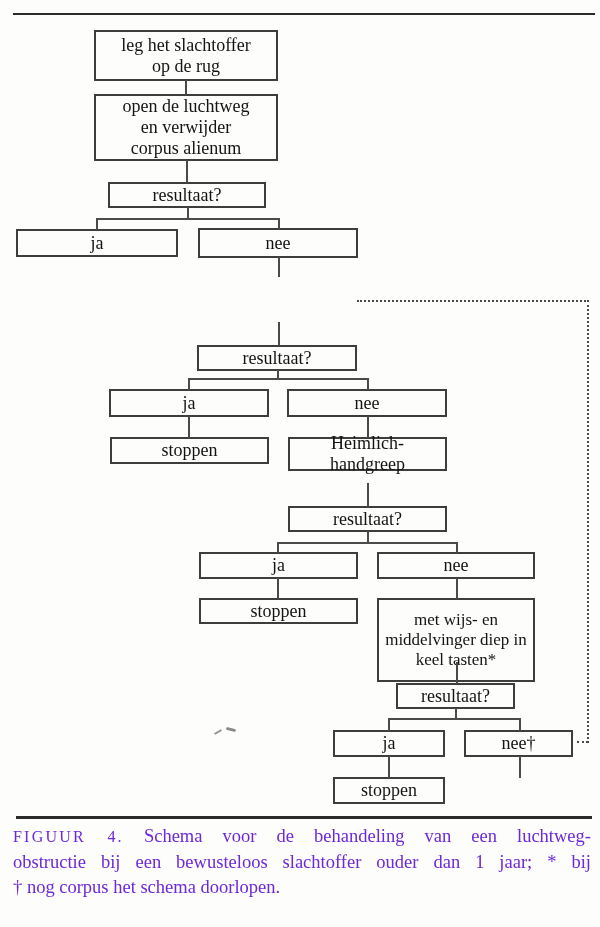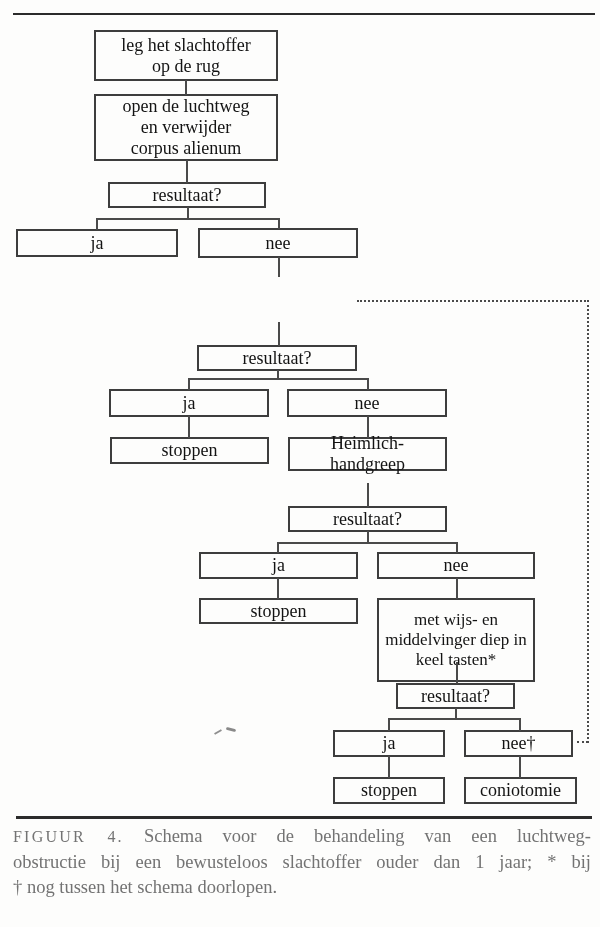--- a/index.html
+++ b/index.html
@@ -12,21 +12,21 @@
   .box{
     position:absolute;box-sizing:border-box;border:2px solid #3d3d3d;background:#fdfdfc;
     display:flex;align-items:center;justify-content:center;text-align:center;
     font-size:18px;line-height:21px;white-space:pre-line;color:#131313;
   }
   .box.tight{font-size:17px;line-height:20px;}
   .vline{position:absolute;width:2px;background:#4a4a4a;}
   .hline{position:absolute;height:2px;background:#4a4a4a;}
   .dot-h{position:absolute;height:0;border-top:2px dotted #4a4a4a;}
   .dot-v{position:absolute;width:0;border-left:2px dotted #4a4a4a;}
-  .caption{position:absolute;left:13px;top:824px;width:578px;font-size:18.5px;line-height:25.5px;color:#737373;}
+  .caption{position:absolute;left:13px;top:824px;width:578px;font-size:18.5px;line-height:25.5px;color:#6d28d9;}
   .jline{text-align:justify;text-align-last:justify;}
   .figlabel{font-size:16px;letter-spacing:2.2px;}
   .artifact{position:absolute;left:214px;top:727px;width:22px;height:10px;}
   .artifact::before{content:"";position:absolute;left:0;top:4px;width:8px;height:2px;background:#8f8f8f;transform:rotate(-30deg);}
   .artifact::after{content:"";position:absolute;right:0;top:1px;width:10px;height:3px;background:#898989;transform:rotate(14deg);border-radius:2px;}
 </style>
 </head>
 <body>
 
 <div class="page">
@@ -52,21 +52,20 @@
   <div class="box" style="left:199px;top:552px;width:159px;height:27px"><span>ja</span></div>
   <div class="box" style="left:377px;top:552px;width:158px;height:27px"><span>nee</span></div>
   <div class="box" style="left:199px;top:598px;width:159px;height:26px"><span>stoppen</span></div>
   <div class="box tight" style="left:377px;top:598px;width:158px;height:84px"><span>met wijs- en
 middelvinger diep in
 keel tasten*</span></div>
   <div class="box" style="left:396px;top:683px;width:119px;height:26px"><span>resultaat?</span></div>
   <div class="box" style="left:333px;top:730px;width:112px;height:27px"><span>ja</span></div>
   <div class="box" style="left:464px;top:730px;width:109px;height:27px"><span>nee†</span></div>
   <div class="box" style="left:333px;top:777px;width:112px;height:27px"><span>stoppen</span></div>
-  <div class="box" style="left:464px;top:777px;width:113px;height:27px"><span>coniotomie</span></div>
 
   <div class="vline" style="left:185px;top:80px;height:15px"></div>
   <div class="vline" style="left:186px;top:160px;height:23px"></div>
   <div class="vline" style="left:187px;top:207px;height:12px"></div>
   <div class="hline" style="left:96px;top:218px;width:184px"></div>
   <div class="vline" style="left:96px;top:219px;height:11px"></div>
   <div class="vline" style="left:278px;top:219px;height:10px"></div>
   <div class="vline" style="left:278px;top:257px;height:20px"></div>
   <div class="vline" style="left:278px;top:322px;height:24px"></div>
   <div class="vline" style="left:277px;top:370px;height:9px"></div>
@@ -92,16 +91,16 @@
 
   <div class="dot-h" style="left:357px;top:300px;width:232px"></div>
   <div class="dot-v" style="left:587px;top:300px;height:443px"></div>
   <div class="dot-h" style="left:577px;top:741px;width:11px"></div>
 
   <div class="artifact"></div>
 
   <div class="caption">
     <div class="jline"><span class="figlabel">FIGUUR 4.</span> <span>Schema voor de behandeling van een luchtweg-</span></div>
     <div class="jline">obstructie bij een bewusteloos slachtoffer ouder dan 1 jaar; * bij</div>
-    <div>† nog tussen het schema doorlopen.</div>
+    <div>† nog corpus het schema doorlopen.</div>
   </div>
 
 </div>
 
 </body></html>

